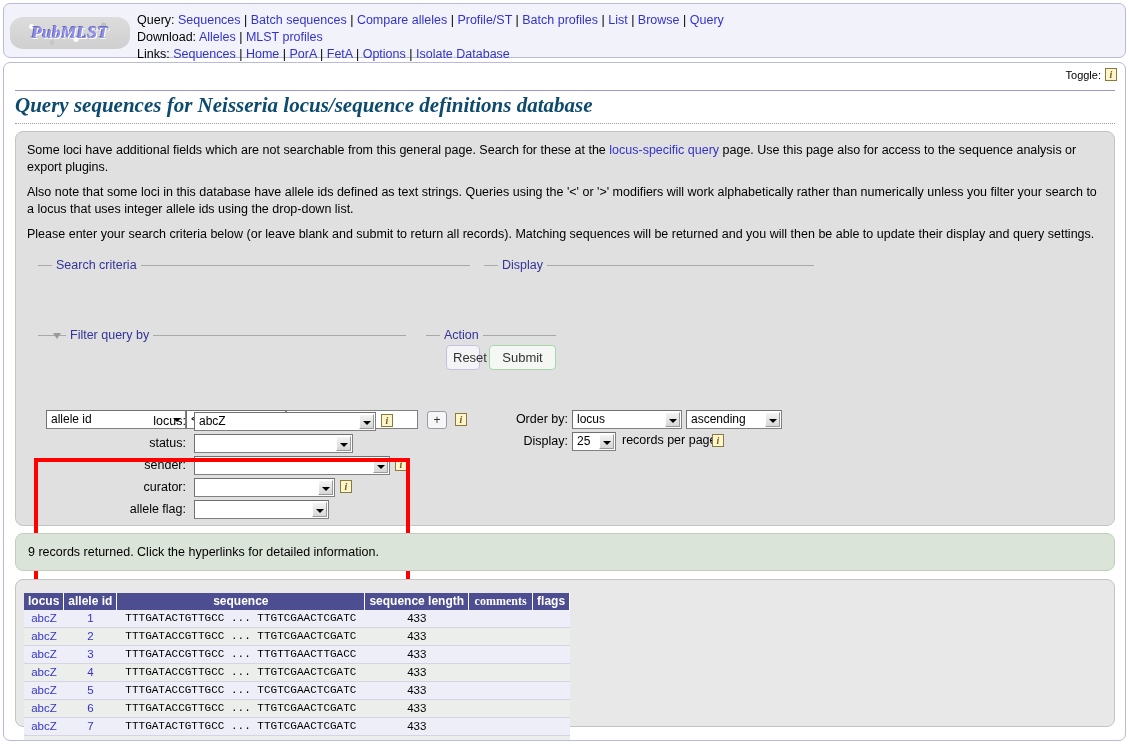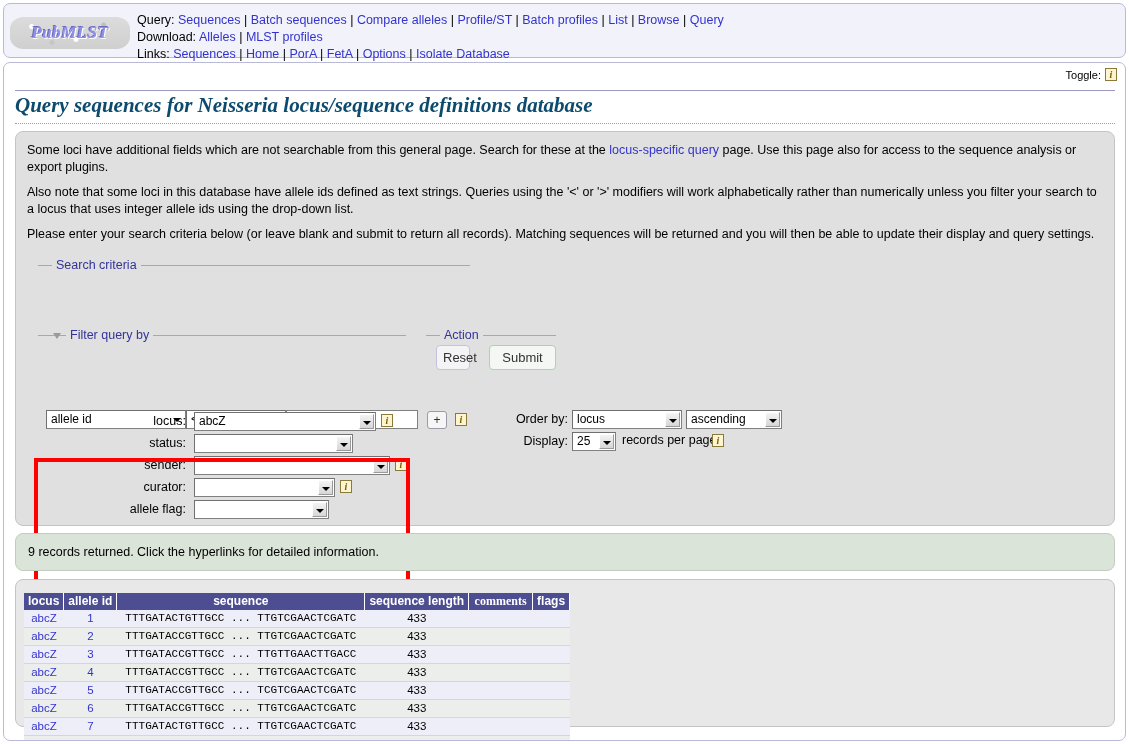--- a/index.html
+++ b/index.html
@@ -365,20 +365,23 @@
       <span class="arrow-box"></span>
     </div>
     <div class="sel flat" style="left:170px; top:278px; width:100px;">
       <span>&lt;</span>
       <span class="arrow-box"></span>
     </div>
     <input class="txt" style="left: 270px; top: 278px; width: 132px;" value="10">
     <div class="plus-btn" style="left:411px; top:279px;">+</div>
     <span class="info-icon" style="position:absolute; left:439px; top:281px;">i</span>
 
+    <div class="fs" id="fs-display">
+      <span class="fs-legend">Display</span>
+    </div>
     <span class="fld-label" style="left:478px; top:278px; width:74px;">Order by:</span>
     <div class="sel" style="left:556px; top:278px; width:110px;">
       <span>locus</span>
       <span class="arrow-box"></span>
     </div>
     <div class="sel" style="left:670px; top:278px; width:96px;">
       <span>ascending</span>
       <span class="arrow-box"></span>
     </div>
     <span class="fld-label" style="left:478px; top:300px; width:74px;">Display:</span>
@@ -423,21 +426,21 @@
 
     <span class="fld-label" style="left:80px; top:368px; width:90px;">allele flag:</span>
     <div class="sel" style="left:178px; top:368px; width:135px;">
       <span></span>
       <span class="arrow-box"></span>
     </div>
 
     <div class="fs" id="fs-action">
       <span class="fs-legend">Action</span>
     </div>
-    <button class="btn" style="left:420px; top:213px; width:34px;">Reset</button>
+    <button class="btn" style="left:430px; top:213px; width:34px;">Reset</button>
     <button class="btn green" style="left:473px; top:213px; width:67px;">Submit</button>
 
     <div id="red-box"></div>
   </div>
 
   <div class="panel" id="panel-results-msg">
     <div id="results-msg">9 records returned. Click the hyperlinks for detailed information.</div>
   </div>
 
   <div class="panel" id="panel-table">

